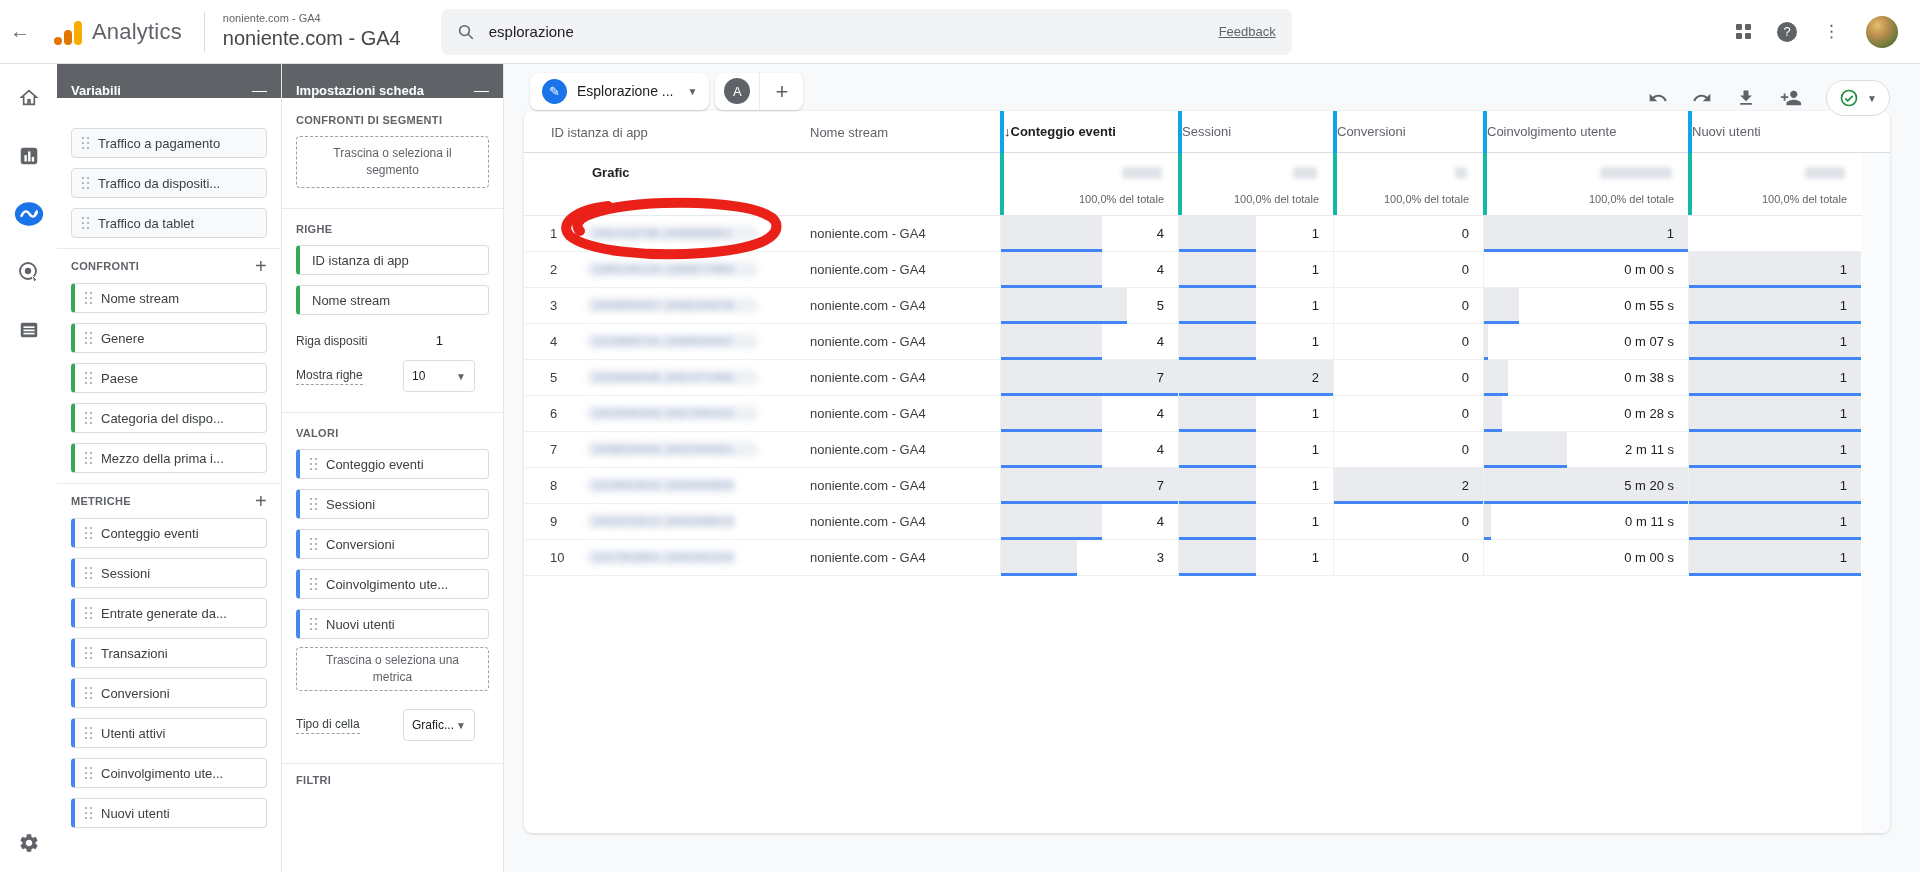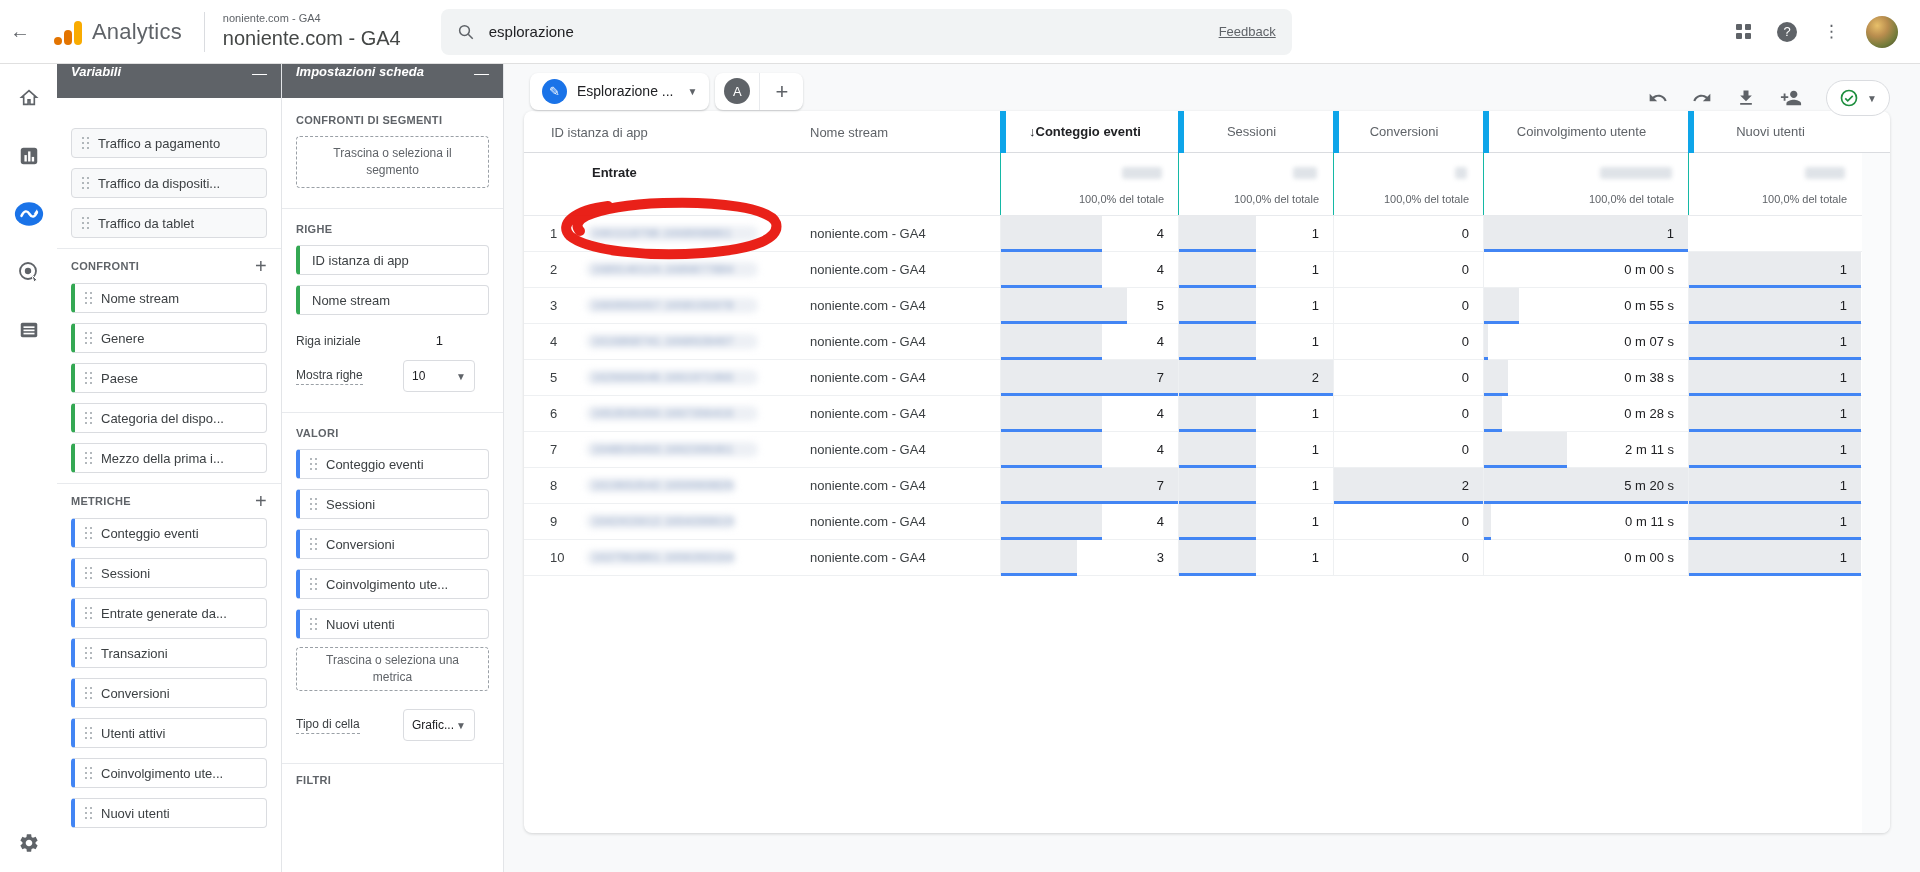--- a/index.html
+++ b/index.html
@@ -35,22 +35,22 @@
   
   .rail { position:absolute; left:0; top:64px; width:57px; bottom:0; background:#fff; z-index:10; }
   .rail .nav { display:flex; flex-direction:column; align-items:center; gap:26px; padding-top:18px; }
   .navbtn { width:32px; height:32px; display:flex; align-items:center; justify-content:center; cursor:pointer; }
   .rail .gear { position:absolute; bottom:18px; left:0; width:57px; display:flex; justify-content:center; }
 
   
   .panel { position:absolute; top:64px; bottom:0; background:#fff; border-right:1px solid #e3e5e8; overflow:hidden; }
   .panel.vars { left:57px; width:225px; }
   .panel.tabset { left:282px; width:222px; }
-  .phead { height:34px; background:#5f6368; color:#fff; display:flex; align-items:flex-start;
-           justify-content:space-between; padding:0 14px; font-size:13px; font-weight:bold;font-style:italic; }
+  .phead { height:34px; background:#5f6368; color:#fff; display:flex; align-items:flex-end;
+           justify-content:space-between; padding:0 14px; font-size:13px; font-weight:bold; }
   .phead .min { font-size:15px; cursor:pointer; font-weight:normal; }
   .pbody { padding:20px 14px 0 14px; }
   .pbody.tight { padding-top:16px; }
   .pdivider { height:1px; background:#e8eaed; margin:10px -14px; }
   .seclabel { font-size:11px; font-weight:bold; color:#5f6368; letter-spacing:.3px;
               display:flex; align-items:center; justify-content:space-between; }
   .seclabel .plus { font-size:20px; color:#5f6368; font-weight:normal; cursor:pointer; line-height:14px; }
   .chip { height:30px; border:1px solid #dadce0; border-radius:4px; background:#f8f9fa;
           display:flex; align-items:center; font-size:13px; color:#3c4043;
           padding:0 8px; margin-top:10px; cursor:grab; white-space:nowrap; overflow:hidden; }
@@ -94,26 +94,26 @@
                 display:flex; align-items:center; gap:8px; padding:0 12px; cursor:pointer; }
 
   
   .card { position:absolute; left:20px; top:47px; width:1366px; height:722px; background:#fff;
           border-radius:8px; box-shadow:0 1px 3px rgba(60,64,67,.2); overflow:hidden; }
   .gutter { position:absolute; right:0; top:42px; bottom:0; width:28px; background:#fafbfc; }
   .thead { display:grid; grid-template-columns:286px 190px 178px 155px 150px 205px 173px;
            height:42px; border-bottom:1px solid #dadce0; align-items:center; }
   .thead .h { font-size:13px; color:#5f6368; white-space:nowrap; overflow:hidden; }
   .thead .h.dim1 { padding-left:27px; }
-  .thead .h.num { text-align:center; padding-right:14px; border-left:6px solid #0ea5e9; height:42px; line-height:42px; }
+  .thead .h.num { text-align:left; padding-right:14px; border-left:4px solid #0ea5e9; height:42px; line-height:42px; }
   .thead .h.sorted { color:#202124; font-weight:bold; }
   .totals { display:grid; grid-template-columns:46px 240px 190px 178px 155px 150px 205px 173px; height:63px;
             border-bottom:1px solid #e8eaed; }
   .totals .tlab { grid-column:1/3; font-size:13px; font-weight:bold; color:#202124; padding:12px 0 0 68px; }
-  .totals .tcell { position:relative; border-left:1px solid #14b8a6; }
+  .totals .tcell { position:relative; border-left:4px solid #14b8a6; }
   .totals .tcell .tblur { position:absolute; right:16px; top:14px; height:12px; background:#dfe3e8;
                           border-radius:3px; filter:blur(2px); }
   .totals .tcell .pct { position:absolute; right:14px; bottom:10px; font-size:11px; color:#5f6368; }
   .trow { display:grid; grid-template-columns:46px 240px 190px 178px 155px 150px 205px 173px; height:36px;
           border-bottom:1px solid #eef0f2; }
   .trow .rn { font-size:13px; color:#3c4043; padding-left:26px; align-self:center; }
   .trow .idc { display:flex; align-items:center; }
   .idblur { height:15px; line-height:15px; width:172px; margin-left:16px; background:#edf0f5;
             border-radius:7px; color:#90a4c5; font-size:11.5px; letter-spacing:.5px;
             filter:blur(3px); overflow:hidden; white-space:nowrap; padding:0 6px; }
@@ -315,21 +315,21 @@
       </div>
     <div id="righe-list">
         <div class="chip white dim nogrip">
           <span>ID istanza di app</span>
         </div>
         <div class="chip white dim nogrip">
           <span>Nome stream</span>
         </div>
       </div>
     <div class="ctlrow" style="margin-top:18px">
-      <span class="lab">Riga iniziale</span>
+      <span class="lab">Riga dispositi</span>
       <span class="val">1</span>
     </div>
     <div class="ctlrow" style="margin-top:12px">
       <span class="lab dashed">Mostra righe</span>
       <span class="select">
         <span>10</span>
         <span class="caret">▼</span>
       </span>
     </div>
     <div class="pdivider" style="margin-top:20px"></div>
@@ -423,21 +423,21 @@
       <div class="h dim1">ID istanza di app</div>
       <div class="h">Nome stream</div>
       <div class="h num sorted"><span>↓</span><span>Conteggio eventi</span></div>
       <div class="h num">Sessioni</div>
       <div class="h num">Conversioni</div>
       <div class="h num">Coinvolgimento utente</div>
       <div class="h num">Nuovi utenti</div>
     </div>
 
     <div class="totals">
-      <div class="tlab">Entrate</div>
+      <div class="tlab">Grafic</div>
       <div></div>
       <div class="tcell">
         <div class="tblur" style="width:40px"></div>
         <div class="pct">100,0% del totale</div>
       </div>
       <div class="tcell">
         <div class="tblur" style="width:24px"></div>
         <div class="pct">100,0% del totale</div>
       </div>
       <div class="tcell">

